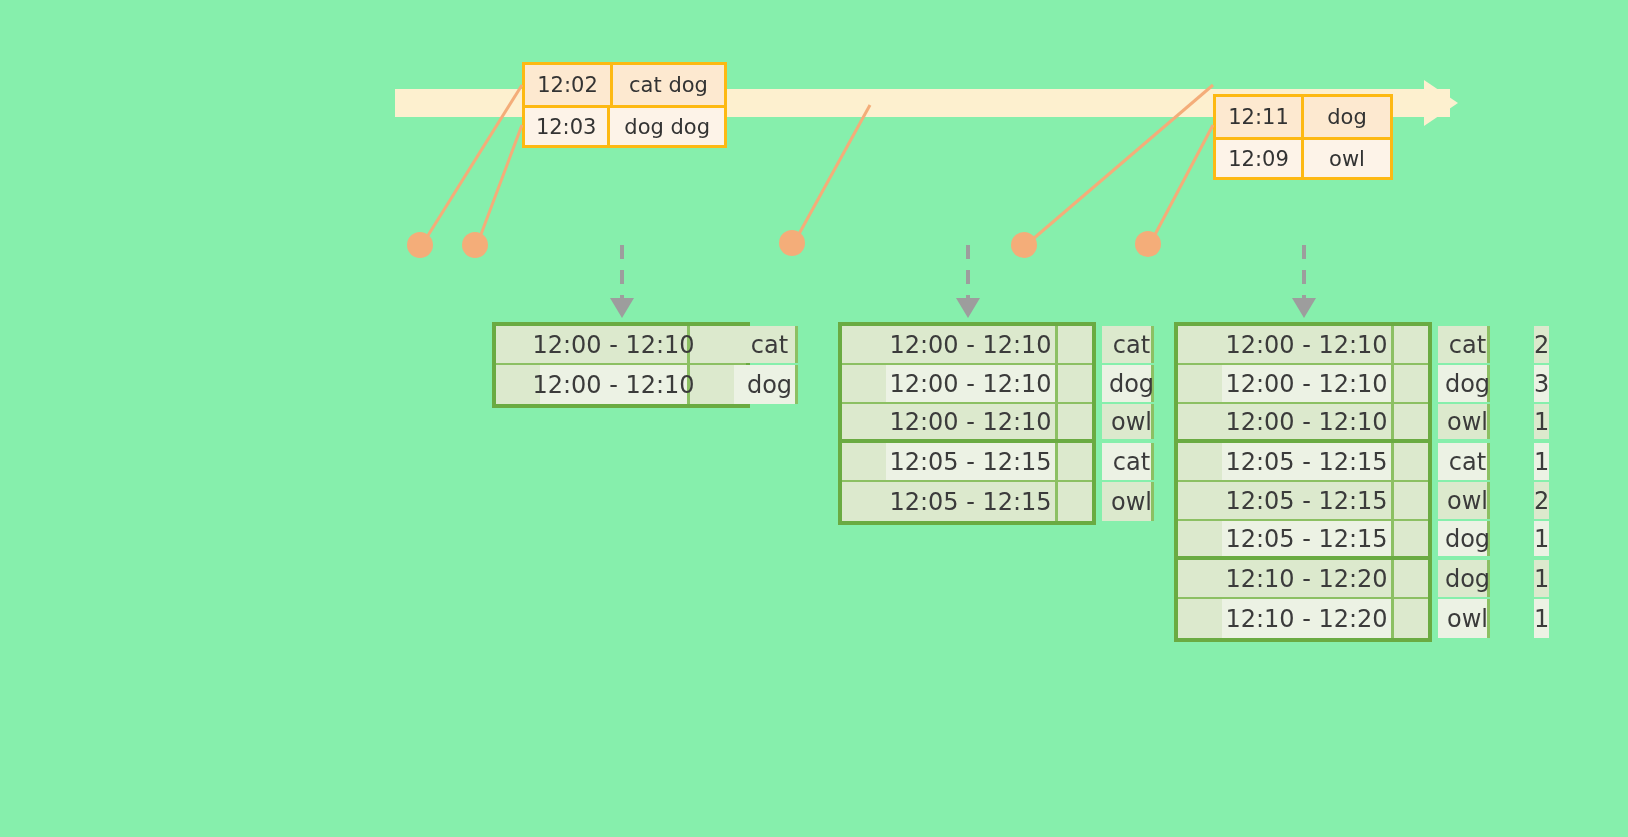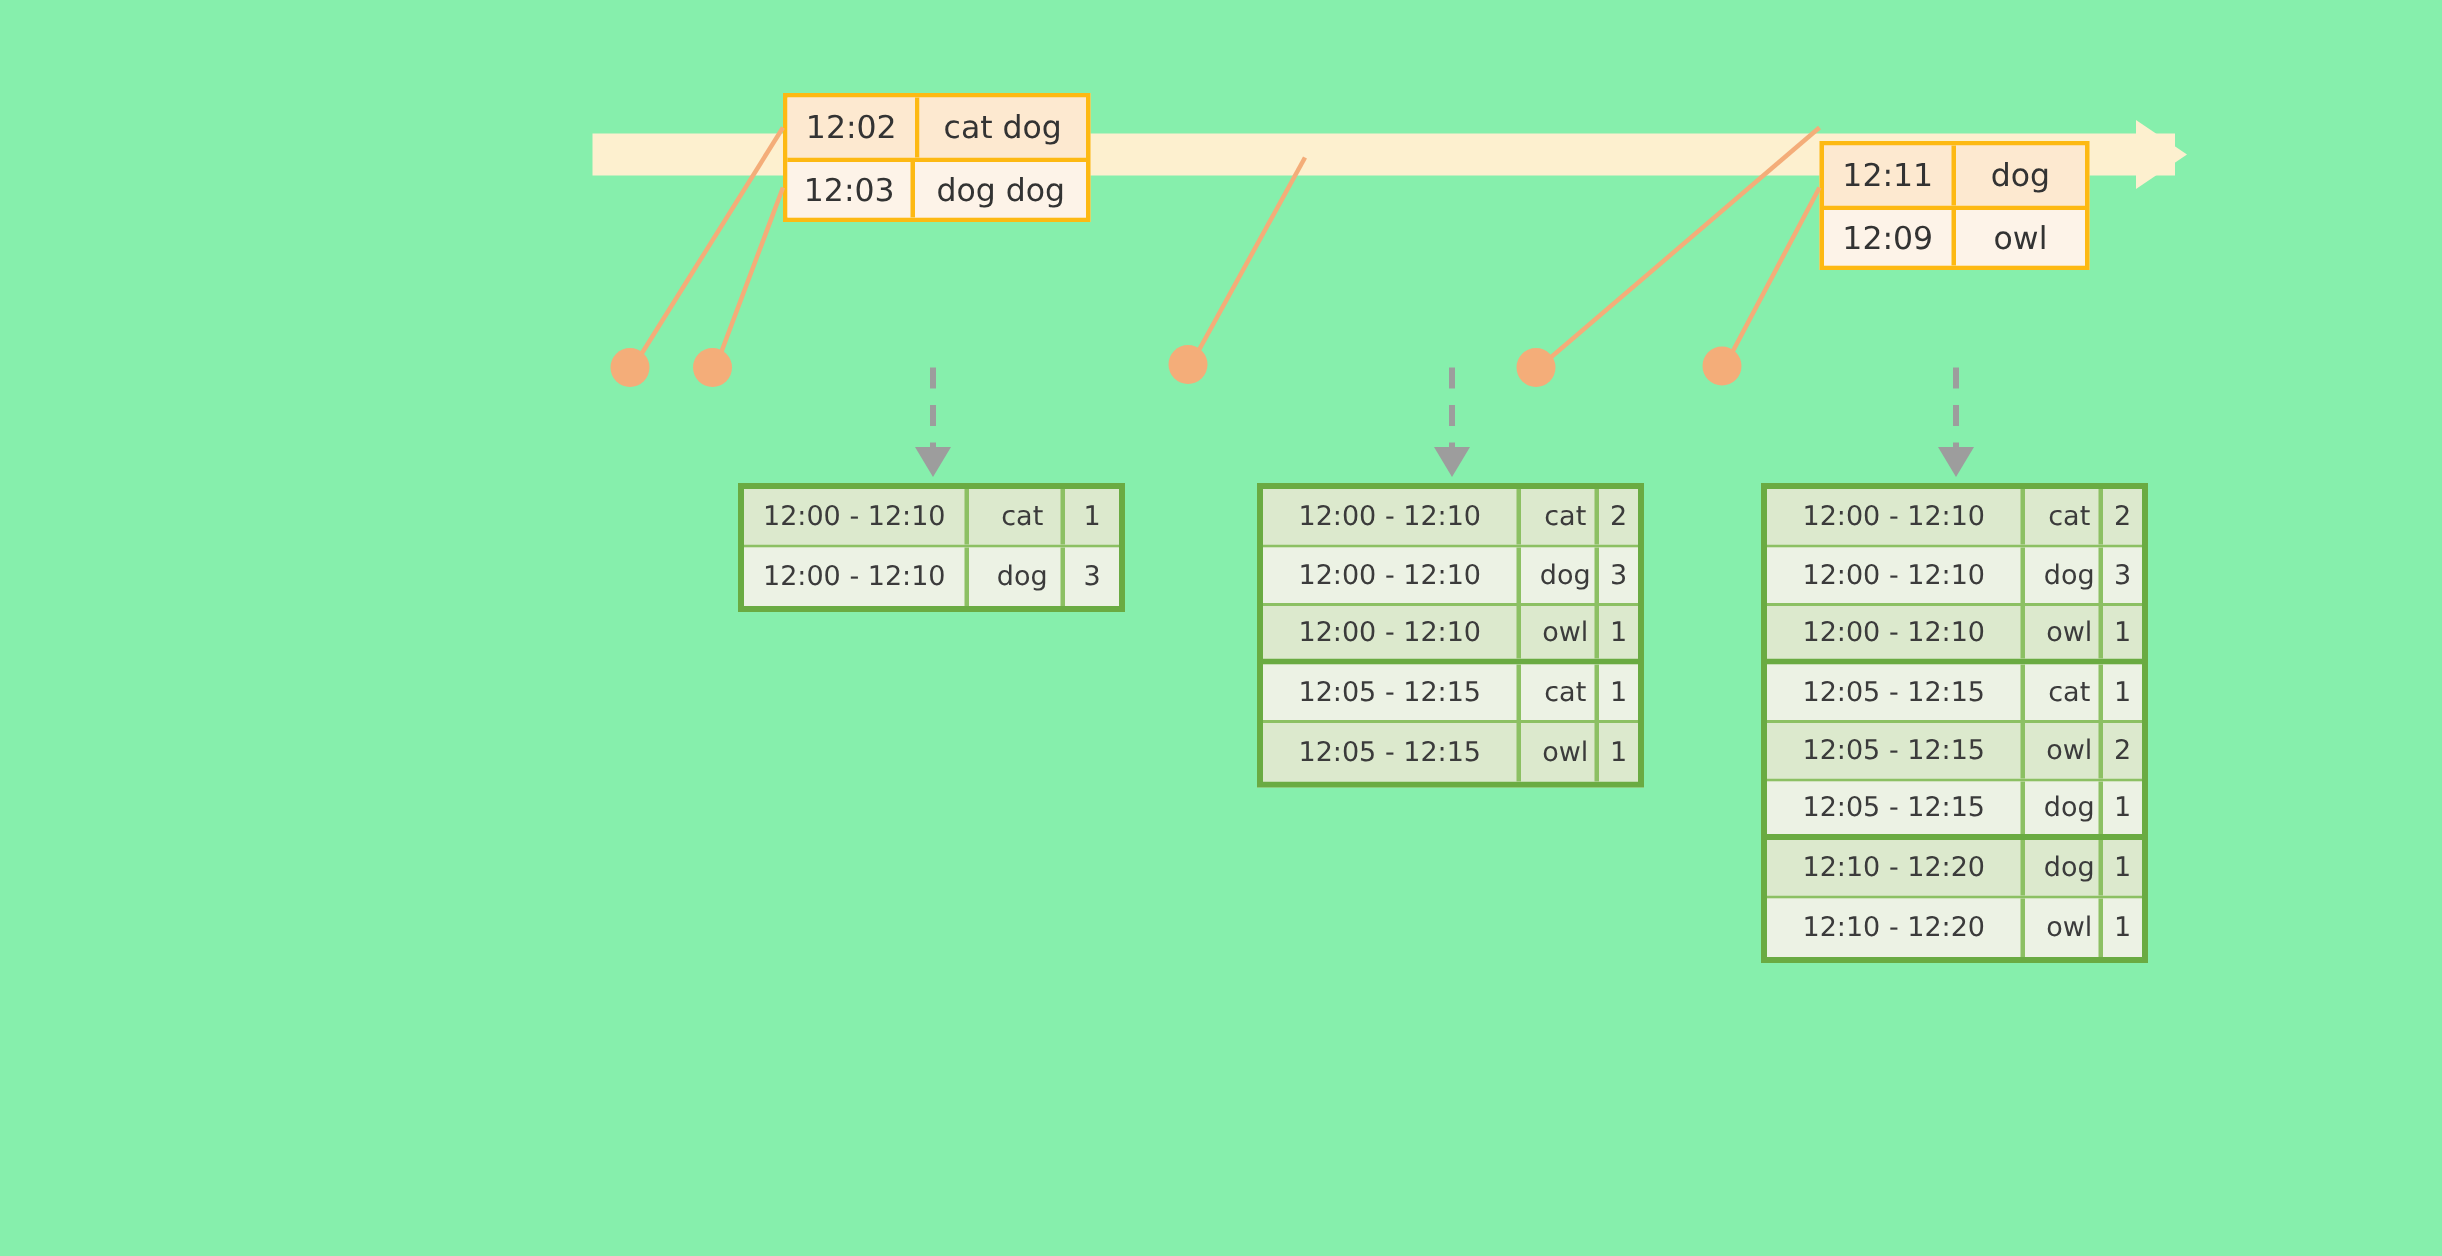--- a/index.html
+++ b/index.html
@@ -54,22 +54,23 @@
   .res-table{
     position:absolute;border:4px solid #6aab42;box-sizing:border-box;
     background:#dce9cd;
   }
   .res-row{display:flex;height:39px;box-sizing:border-box;border-bottom:2px solid #8cc063;}
   .res-row:last-child{border-bottom:none;}
   .res-row.sep{border-bottom:4px solid #6aab42;}
   .res-row.light .cell{background:#ecf2e4;}
   .cell{
     display:flex;align-items:center;justify-content:center;
-    font-size:18px;color:#3b3b3b;background:#dce9cd;box-sizing:border-box;
+    font-size:24px;color:#3b3b3b;background:#dce9cd;box-sizing:border-box;
     white-space:nowrap;
+    margin-left:44px;
   }
   .c-window{flex:0 0 auto;border-right:3px solid #8cc063;}
   .c-key{flex:0 0 auto;border-right:3px solid #8cc063;padding-left:10px;}
   .c-count{flex:1 1 auto;}
 
   #res-table-1{left:492px;top:322px;width:258px;}
   #res-table-1 .c-window{width:150px;}
   #res-table-1 .c-key{width:64px;}
   #res-table-2{left:838px;top:322px;width:258px;}
   #res-table-2 .c-window{width:172px;}

